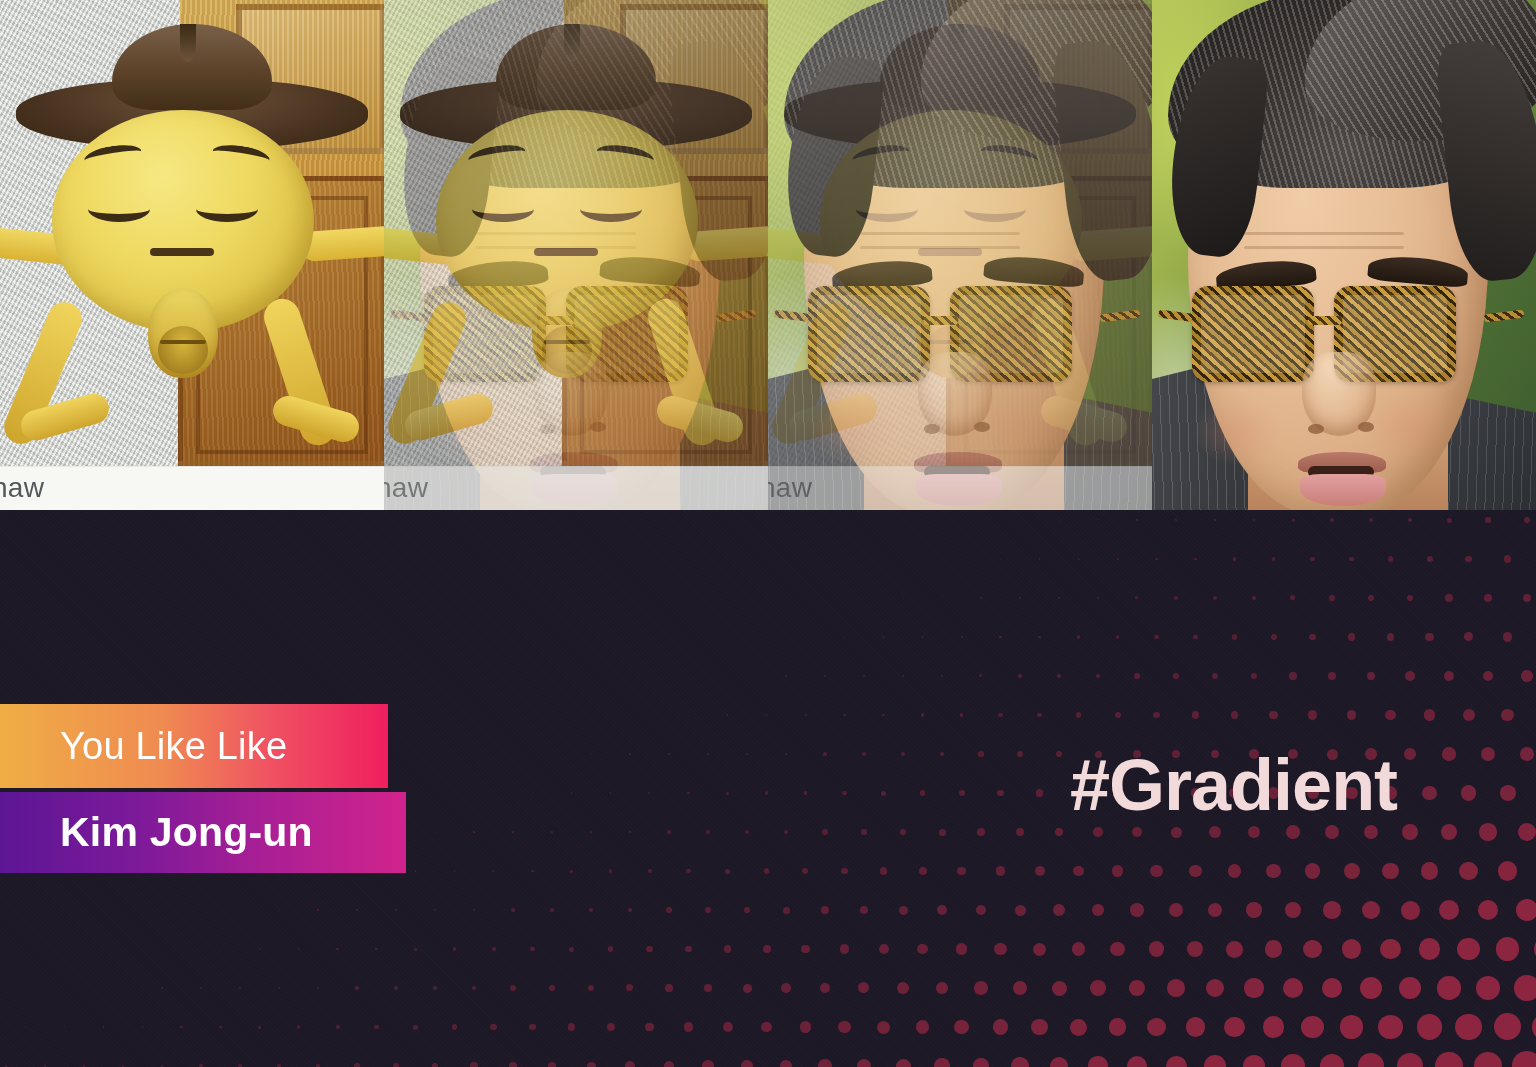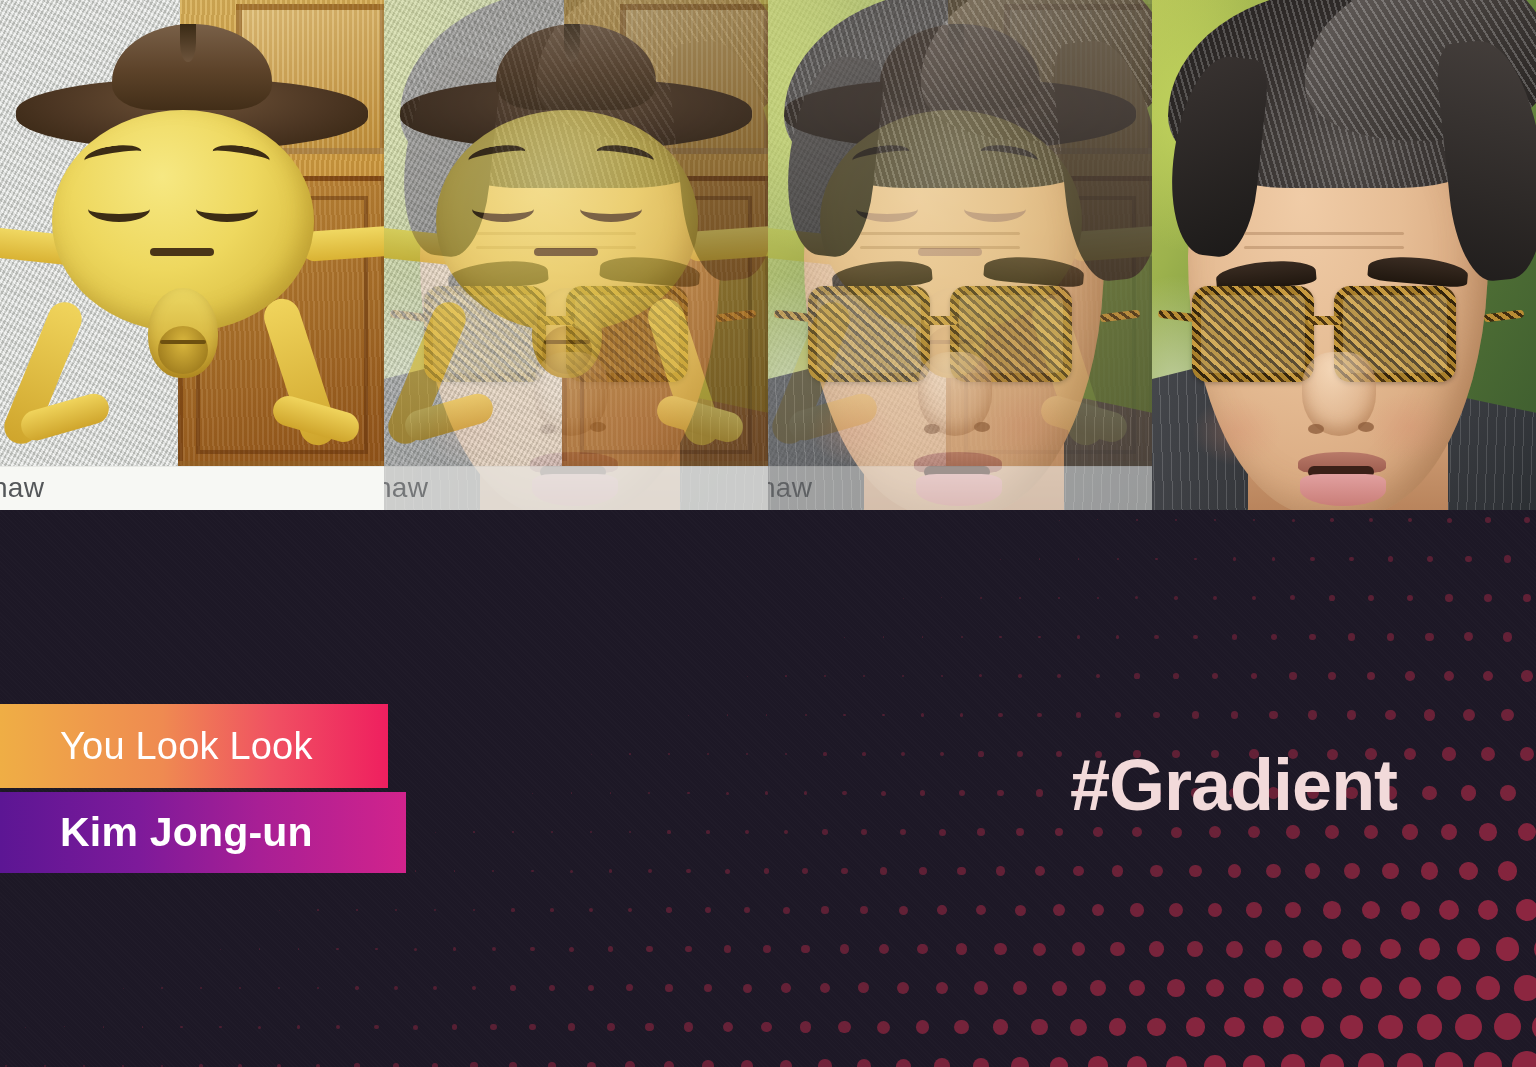--- a/index.html
+++ b/index.html
@@ -965,20 +965,20 @@
       <i style="left:1319.6px;top:543.6px;width:24.7px;height:24.7px;background:#8c2640;opacity:1.00"></i>
       <i style="left:1358.1px;top:543.1px;width:25.7px;height:25.7px;background:#8c2640;opacity:1.00"></i>
       <i style="left:1396.7px;top:542.7px;width:26.7px;height:26.7px;background:#8c2640;opacity:1.00"></i>
       <i style="left:1435.2px;top:542.2px;width:27.7px;height:27.7px;background:#8c2640;opacity:1.00"></i>
       <i style="left:1473.7px;top:541.7px;width:28.7px;height:28.7px;background:#8c2640;opacity:1.00"></i>
       <i style="left:1512.1px;top:541.1px;width:29.7px;height:29.7px;background:#8c2640;opacity:1.00"></i>
     </div>
 </div>
 
 <div id="label-you">
-  <span>You Look Look</span>
+  <span>You Like Like</span>
 </div>
 
 <div id="label-name">
   <span>Kim Jong-un</span>
 </div>
 
 <div id="watermark">#Gradient</div>
 
 </body></html>

